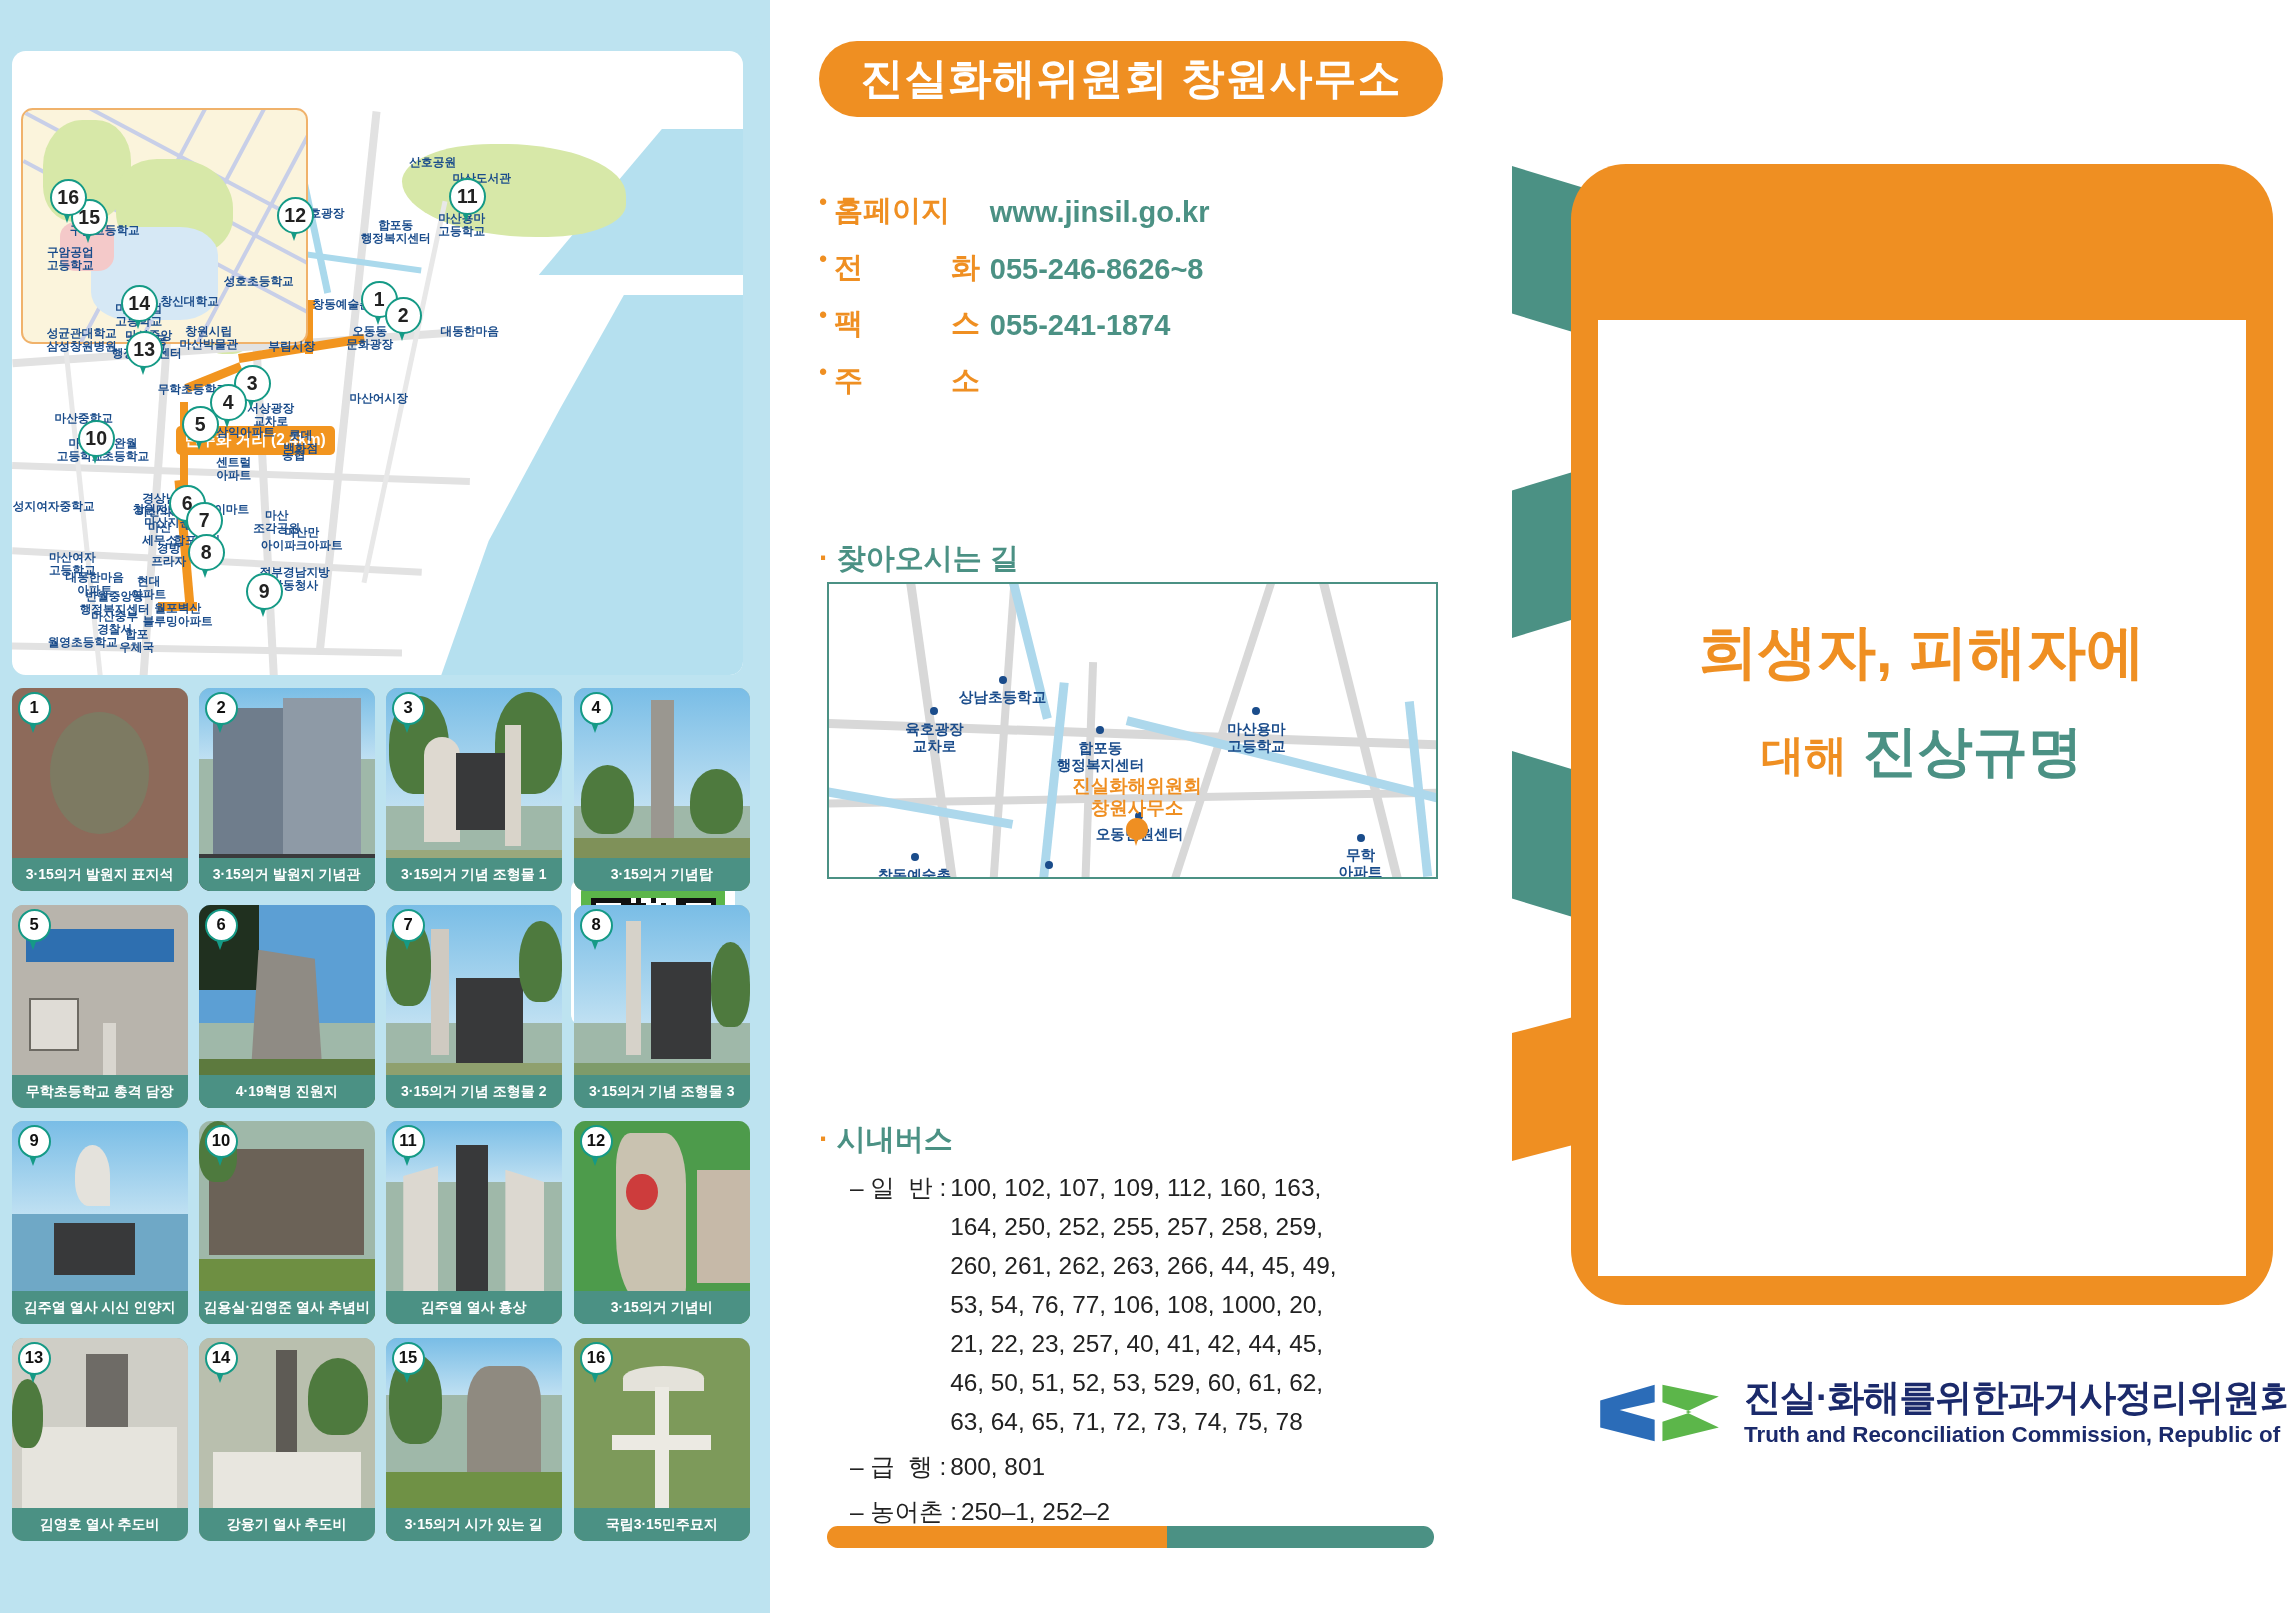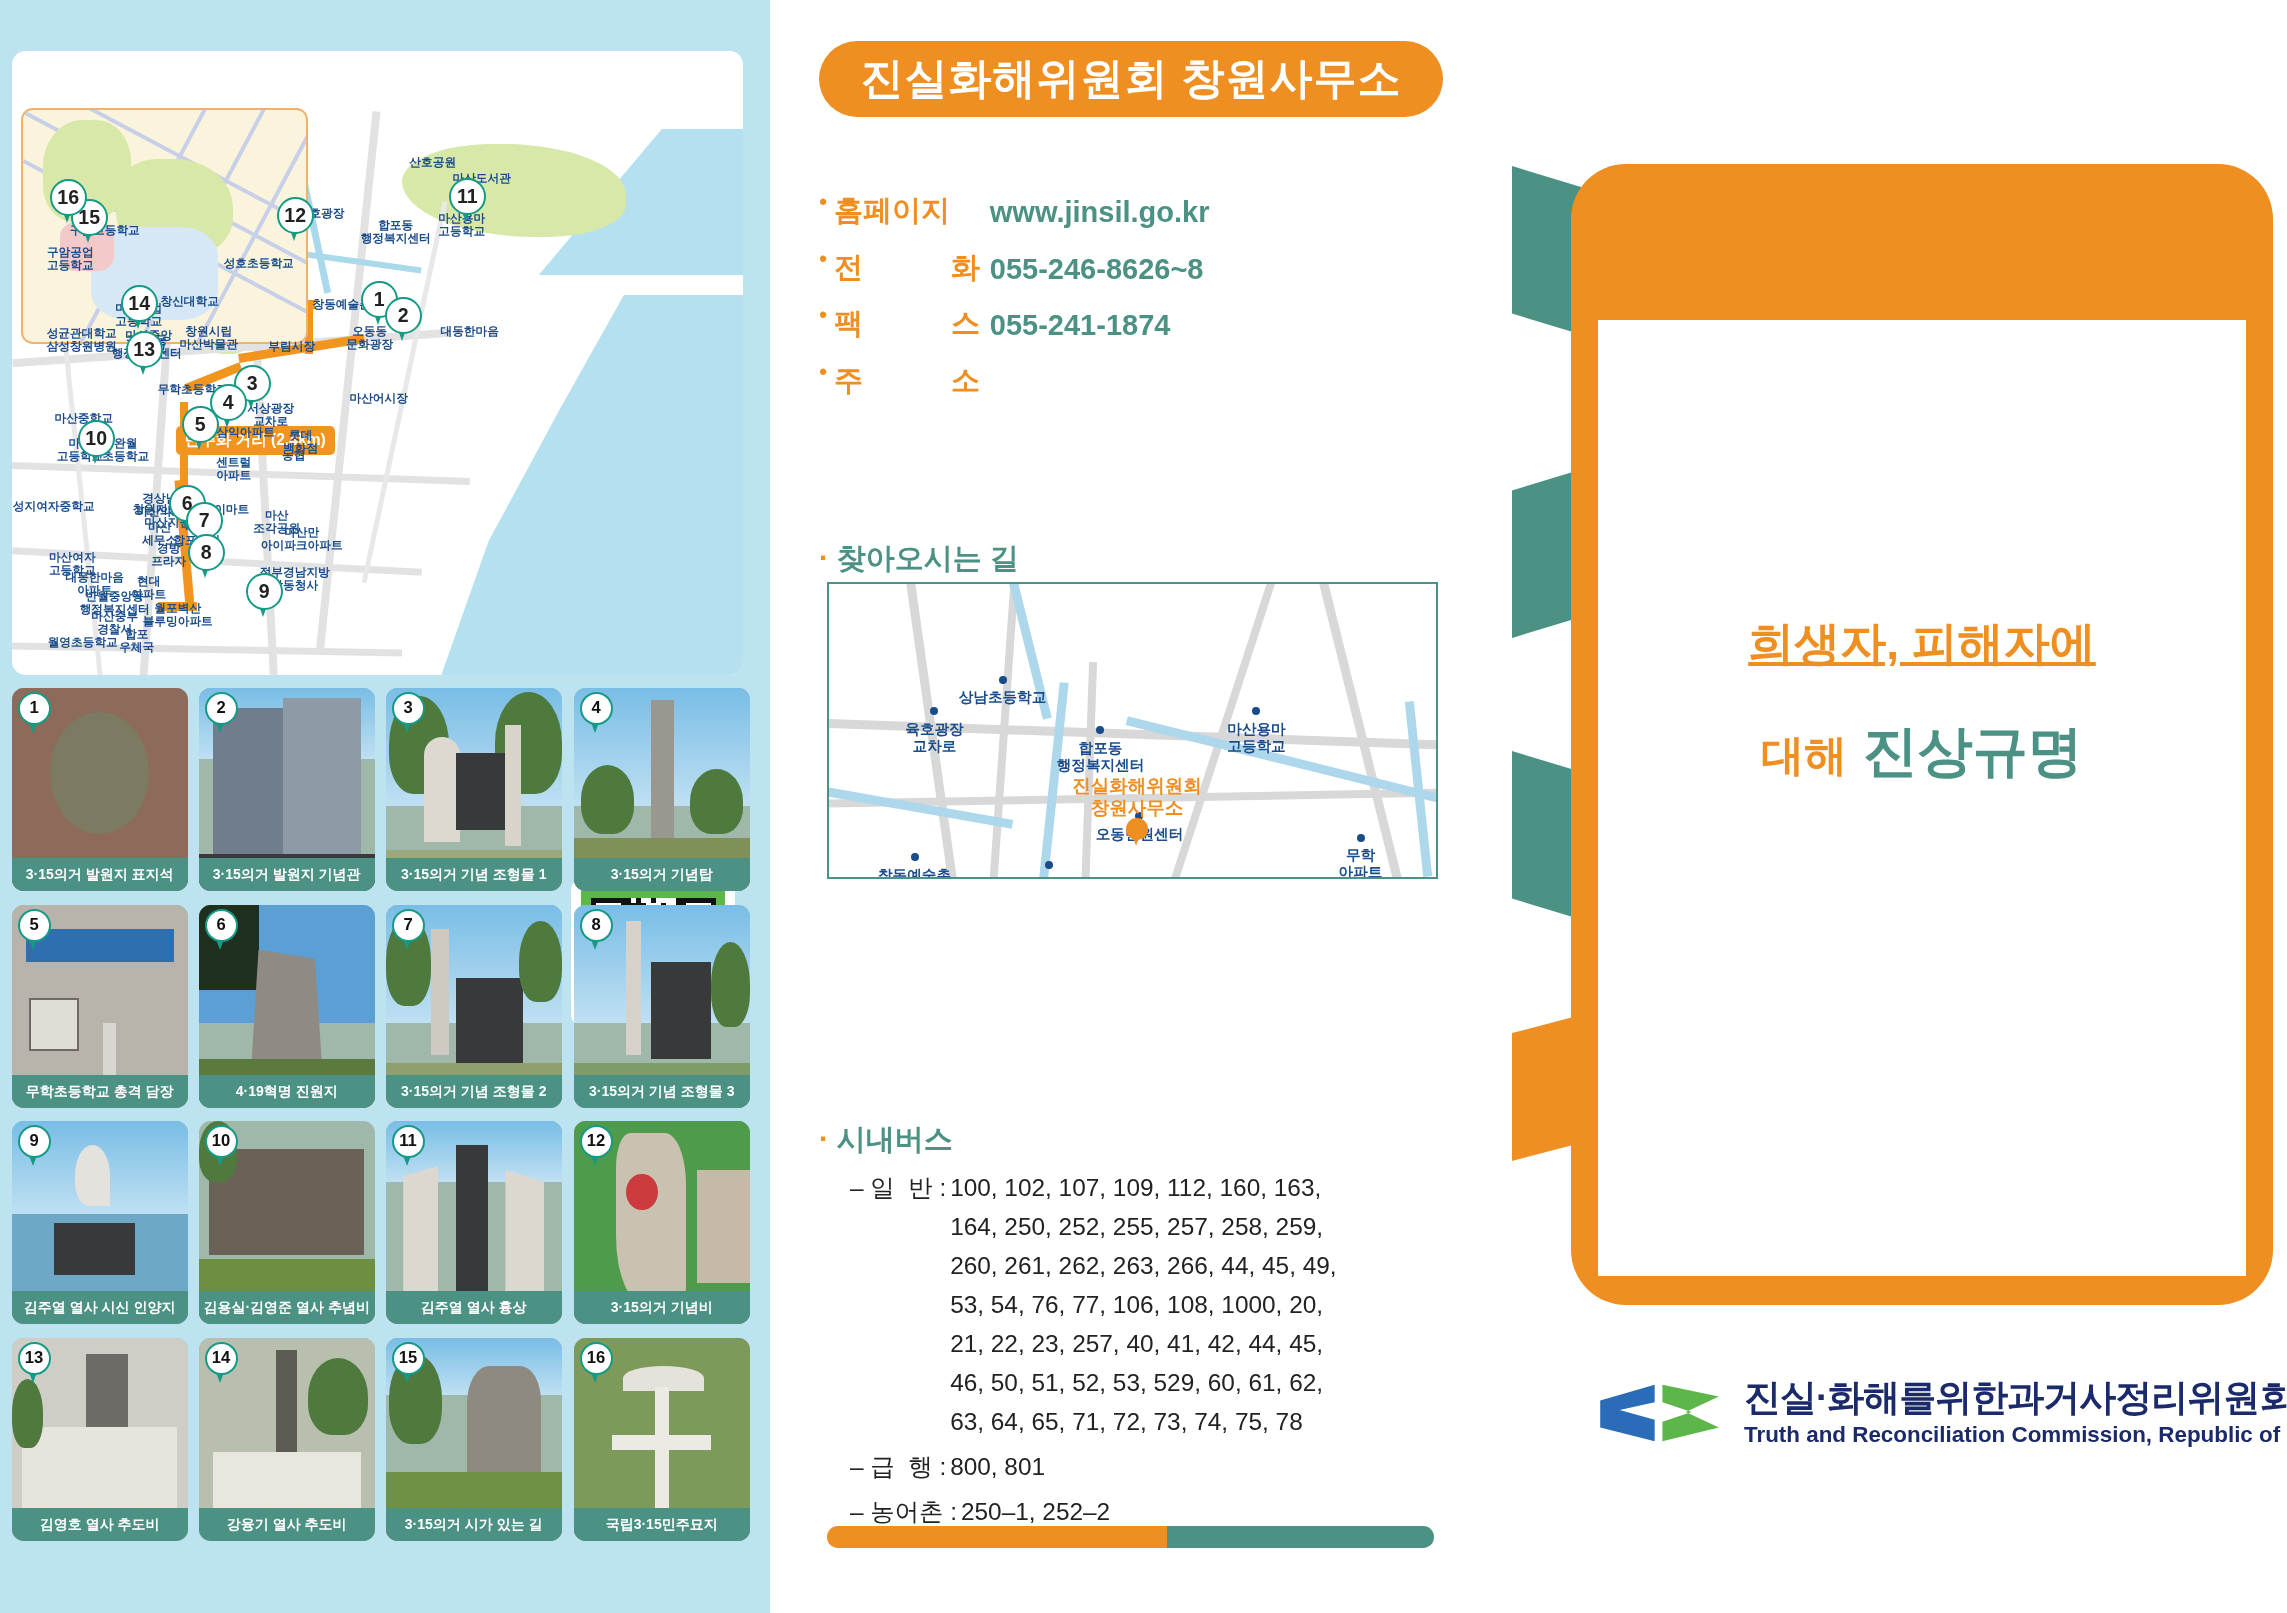--- a/index.html
+++ b/index.html
@@ -166,21 +166,21 @@
       </div>
 
       <div id="map-labels">
           <div class="mlabel" style="left: 377px; top: 105px; width: 88px;">산호공원</div>
           <div class="mlabel" style="left: 426px; top: 121px; width: 88px;">마산도서관</div>
           <div class="mlabel" style="left: 268px; top: 156px; width: 88px;">6호광장</div>
           <div class="mlabel" style="left: 340px; top: 168px; width: 88px;">합포동
 행정복지센터</div>
           <div class="mlabel" style="left: 406px; top: 161px; width: 88px;">마산용마
 고등학교</div>
-          <div class="mlabel" style="left: 203px; top: 206px; width: 88px;">성호초등학교</div>
+          <div class="mlabel" style="left: 203px; top: 224px; width: 88px;">성호초등학교</div>
           <div class="mlabel" style="left: 49px; top: 173px; width: 88px;">구암고등학교</div>
           <div class="mlabel" style="left: 14.6px; top: 195px; width: 88px;">구암공업
 고등학교</div>
           <div class="mlabel" style="left: 83px; top: 251px; width: 88px;">마산공업
 고등학교</div>
           <div class="mlabel" style="left: 134px; top: 244px; width: 88px;">창신대학교</div>
           <div class="mlabel" style="left: 26px; top: 276px; width: 88px;">성균관대학교
 삼성창원병원</div>
           <div class="mlabel" style="left: 93px; top: 278px; width: 88px;">마산중앙
 중학교</div>
@@ -980,21 +980,21 @@
   </div>
 
   <div id="right">
     <div class="tealtab" style="left:0px;top:166px;width:107px;height:180px;clip-path:polygon(0 0,100% 18%,100% 100%,0 82%);"></div>
     <div class="tealtab" style="left:0px;top:458px;width:107px;height:180px;clip-path:polygon(0 18%,100% 0,100% 82%,0 100%);"></div>
     <div class="tealtab" style="left:0px;top:751px;width:107px;height:180px;clip-path:polygon(0 0,100% 18%,100% 100%,0 82%);"></div>
     <div style="position:absolute;left:0px;top:1005px;width:107px;height:156px;background:#ef8f22;clip-path:polygon(0 18%,100% 0,100% 82%,0 100%);"></div>
 
     <div id="ocard">
       <div id="owhite">
-        <div class="hl o1" style="top:293px;font-size:46px;text-decoration:underline;">희생자, 피해자에</div>
+        <div class="hl o1" style="top:293px;font-size:59px;">희생자, 피해자에</div>
         <div class="hl" style="top:395px;font-size:55px;">
           <span class="o1" style="font-size:43px;">대해</span>&nbsp;<span class="g1">진상규명</span>
         </div>
       </div>
     </div>
 
     <div id="logo">
       <div class="mark">
         <svg width="125" height="70" viewBox="0 0 128 72">
           <polygon points="2,22 58,6 58,24 22,32 58,42 58,64 2,50" fill="#2b6cb8"></polygon>

